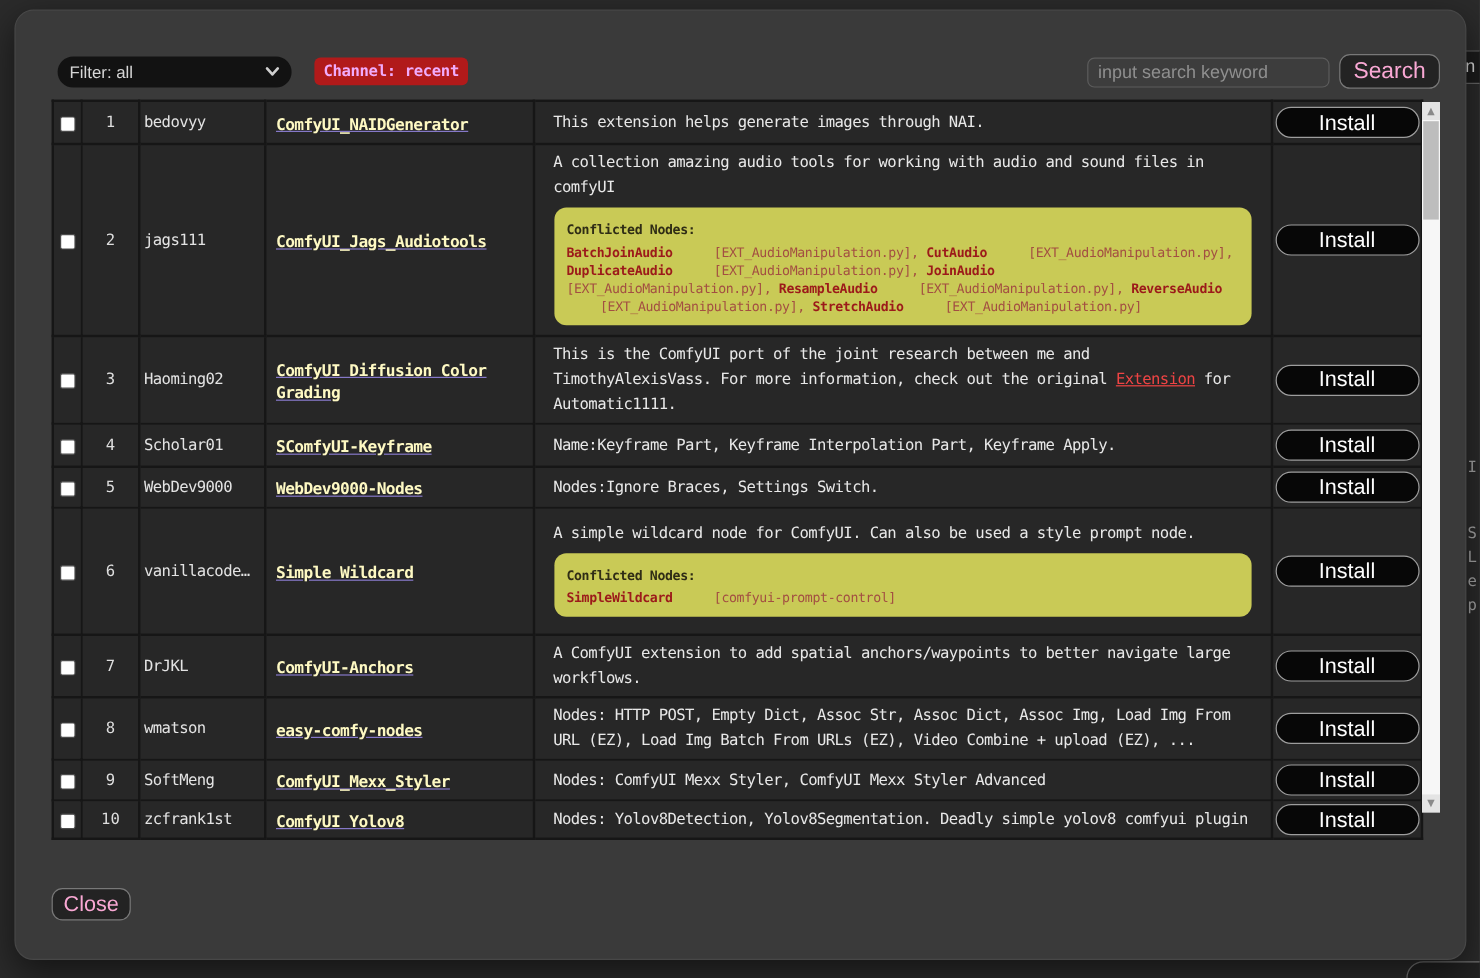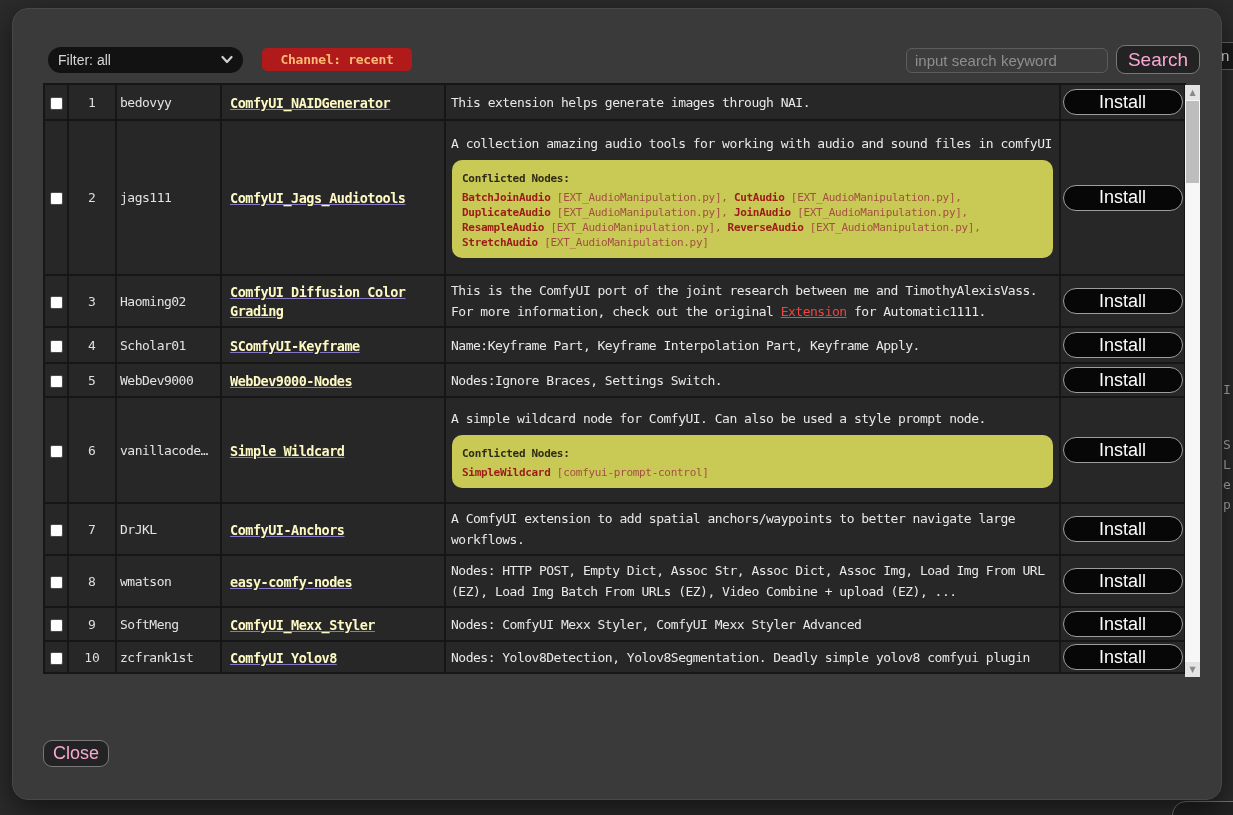--- a/index.html
+++ b/index.html
@@ -17,22 +17,22 @@
   
   .modal { position:absolute; left:12px; top:8px; width:1210px; height:792px;
     background:#3a3a3a; border:1px solid #474747; border-radius:16px;
     box-shadow:0 10px 30px rgba(0,0,0,.55); z-index:2; }
 
   
   .filter-select { position:absolute; left:35px; top:38px; width:195px; height:26px;
     background:#121212; border-radius:13px; color:#d6d6d6;
     font:14px "Liberation Sans",sans-serif; line-height:26px; padding:0 10px; cursor:pointer; }
   .filter-select .chev { position:absolute; right:10px; top:8px; }
-  .channel-badge { position:absolute; left:249px; top:39px; width:150px; height:23px;
-    border-radius:5px; color:#fdba74; font-weight:bold; font-size:13px; line-height:23px;
+  .channel-badge { position:absolute; left:249px; top:39px; width:128px; height:23px;
+    border-radius:5px; color:#f0abfc; font-weight:bold; font-size:13px; line-height:23px;
     text-align:center; letter-spacing:-0.3px; }
   .search-input { position:absolute; left:893px; top:39px; width:202px; height:25px;
     background:#3d3d3d; border:1px solid #5c5c5c; border-radius:6px; color:#cfcfcf;
     font:15px "Liberation Sans",sans-serif; padding:0 8px; outline:none; }
   .search-input::placeholder { color:#8f8f8f; }
   .btn { background:#232323; border:1px solid #787878; border-radius:9px; color:#f9a8d4;
     font:19px "Liberation Sans",sans-serif; cursor:pointer; }
   .search-btn { position:absolute; left:1103px; top:36px; width:84px; height:29px; }
   .close-btn { position:absolute; left:30px; top:731px; width:66px; height:27px; font-size:18px; }
 
@@ -42,36 +42,36 @@
   .grid th, .grid td { border:2px solid #161616; overflow:hidden; }
   .grid th { background:#000; color:#fff; font-size:14px; font-weight:bold;
     height:23px; letter-spacing:-0.3px; text-align:center; }
   .grid td { background:#272727; vertical-align:middle; }
   td.c-check, th.c-check { text-align:center; }
   td.c-id { text-align:center; color:#dedede; font-size:13px; }
   td.c-author { color:#e3e3e3; font-size:13px; letter-spacing:-0.5px; padding-left:3px; white-space:nowrap; }
   td.c-name { padding-left:8px; }
   a.name-link { color:#fef9c3; font-weight:bold; font-size:13.5px; letter-spacing:-0.5px;
     text-decoration:underline; text-decoration-color:#8578c8; cursor:pointer; }
-  td.c-desc { color:#e8e8e8; font-size:13px; letter-spacing:-0.5px; line-height:21px; padding:4px 5px; }
+  td.c-desc { color:#e8e8e8; font-size:13px; letter-spacing:-0.5px; line-height:21px; padding:4px 15px; }
   a.ext-link { color:#ef4444; text-decoration:underline; cursor:pointer; }
   td.c-install { text-align:center; }
   button.install { width:120px; height:26px; border-radius:13px; background:#070707;
     border:1px solid #9d9d9d; color:#fdfdfd; font:18px "Liberation Sans",sans-serif; cursor:pointer; }
 
   input.rowcb { appearance:none; -webkit-appearance:none; width:13px; height:13px;
     background:#fff; border:1px solid #4a4a4a; border-radius:2px; vertical-align:middle; cursor:pointer; }
   input.rowcb.head { background:#9a9a9a; border-color:#9a9a9a; }
 
   
   .conflict-box { background:#c9ca56; border-radius:10px; margin:6px 1px 4px 1px; padding:8px 10px; }
   .conflict-title { color:#2f2c15; font-weight:bold; font-size:11px; letter-spacing:-0.3px; }
   .conflict-items { font-size:11px; line-height:15px; letter-spacing:-0.3px; margin-top:1px; color:#a34f42; }
   .conflict-items .cnode { color:#9c1a1a; font-weight:bold; }
-  .conflict-items .csrc { color:#a34f42; }
+  .conflict-items .csrc { color:#a34f42;margin-left:28px; }
 
   
   .scrollbar { position:absolute; left:1172px; top:76px; width:15px; height:592px; background:#f7f7f7; }
   .sb-btn { position:absolute; left:0; width:15px; height:15px; background:#e4e4e4;
     color:#8a8a8a; font-size:8px; line-height:15px; text-align:center; cursor:pointer;
     font-family:"DejaVu Sans",sans-serif; }
   .sb-btn.down { bottom:0; }
   .sb-thumb { position:absolute; left:1px; top:16px; width:13px; height:82px; background:#bdbdbd; cursor:grab; }
 </style>
 </head>

